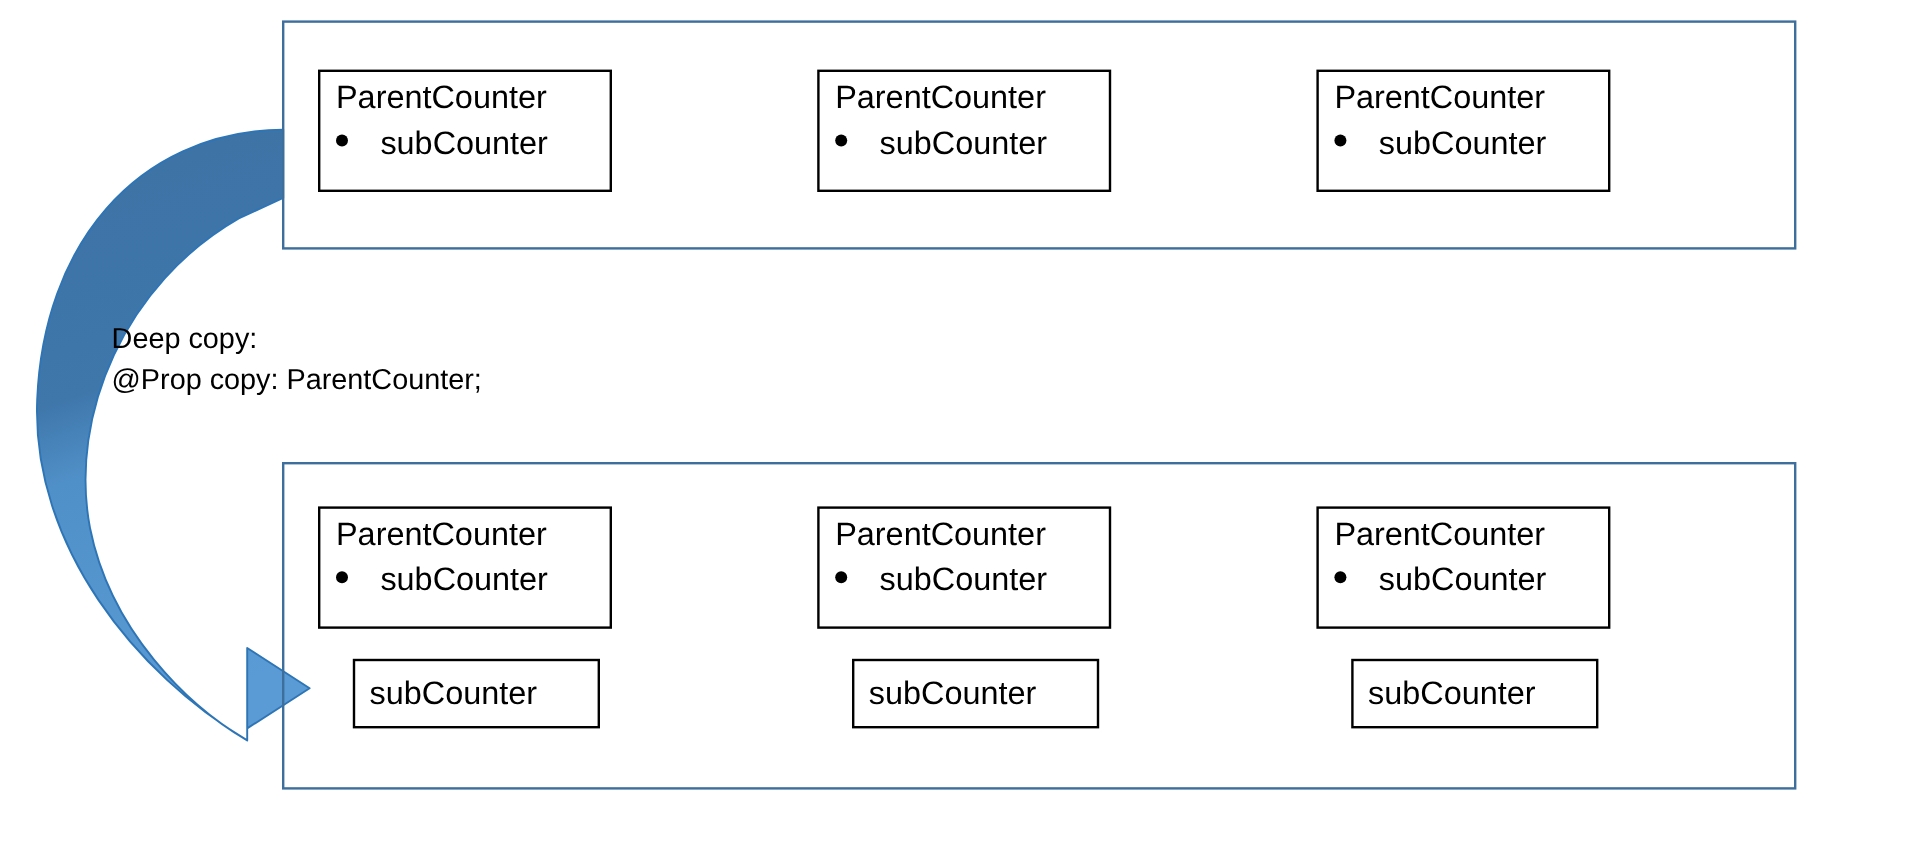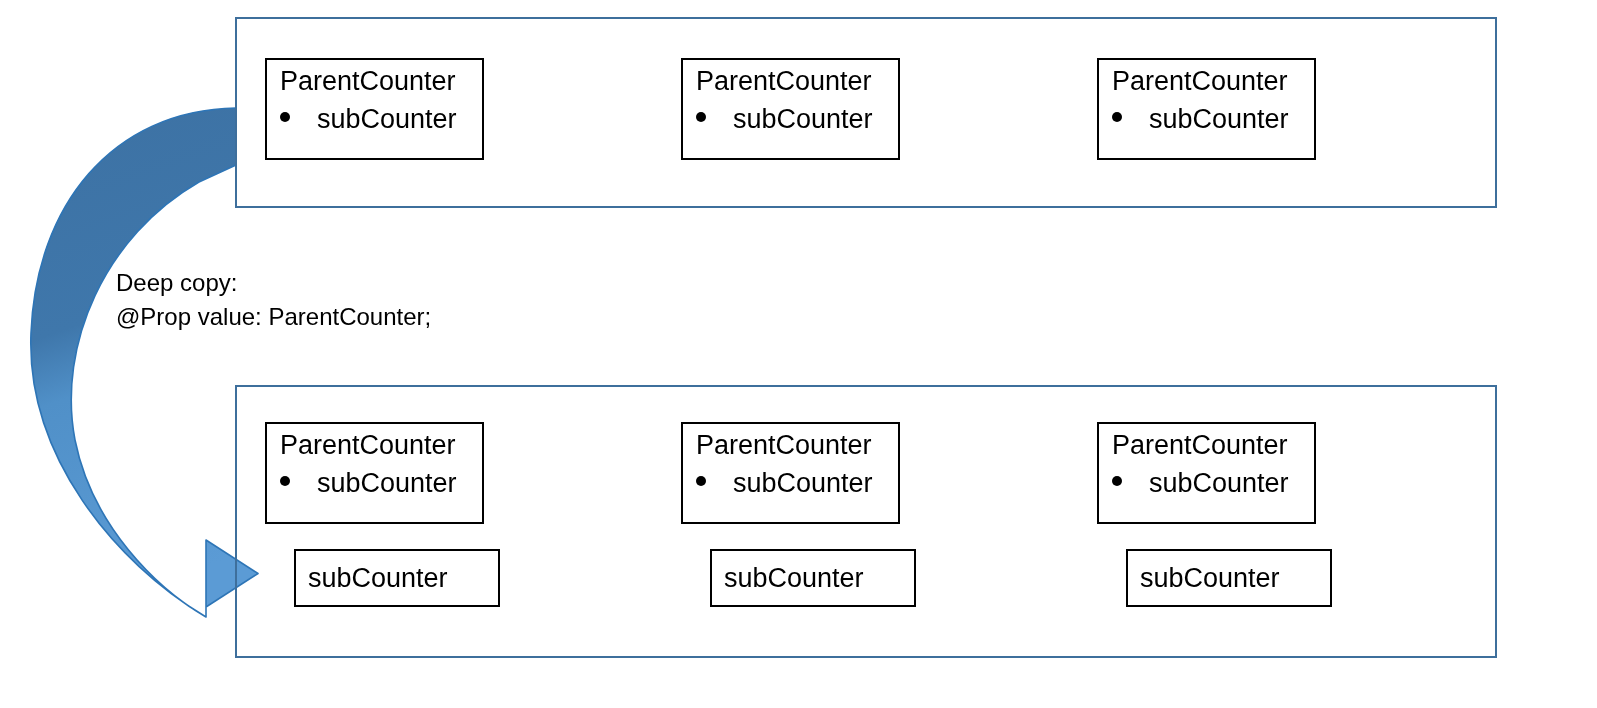--- a/index.html
+++ b/index.html
@@ -43,21 +43,21 @@
     width: 1262px;
     height: 273px;
   }
 
   
   .parent-card {
     position: absolute;
     box-sizing: border-box;
     border: 2px solid #000000;
     background: #ffffff;
-    width: 219px;
+    width: 245px;
     height: 102px;
     padding: 0;
   }
   .parent-title {
     position: absolute;
     left: 13px;
     top: 4px;
     font-size: 27px;
     line-height: 34px;
     white-space: nowrap;
@@ -113,21 +113,20 @@
     position: absolute;
     left: 93px;
     top: 266px;
     width: 420px;
   }
   #annotation .ann-line {
     font-size: 24px;
     line-height: 34px;
     white-space: nowrap;
     color: #000000;
-    margin-left: 23px;
   }
   #annotation .ann-line.spaced {
     margin-top: 8px;
   }
 
   
   #arrow-svg {
     position: absolute;
     left: 0;
     top: 0;
@@ -240,21 +239,21 @@
 
   <div class="parent-card" style="left:1097px; top:58px;">
     <div class="parent-title">ParentCounter</div>
     <div class="parent-bullet-row">
       <span class="bullet-dot"></span><span class="bullet-text">subCounter</span>
     </div>
   </div>
 
   <div id="annotation">
     <div class="ann-line">Deep copy:</div>
-    <div class="ann-line">@Prop value: ParentCounter;</div>
+    <div class="ann-line">@Prop copy: ParentCounter;</div>
   </div>
 
   <div class="group-box" id="group-bottom"></div>
 
   <div class="parent-card" style="left:265px; top:422px;">
     <div class="parent-title">ParentCounter</div>
     <div class="parent-bullet-row">
       <span class="bullet-dot"></span><span class="bullet-text">subCounter</span>
     </div>
   </div>

